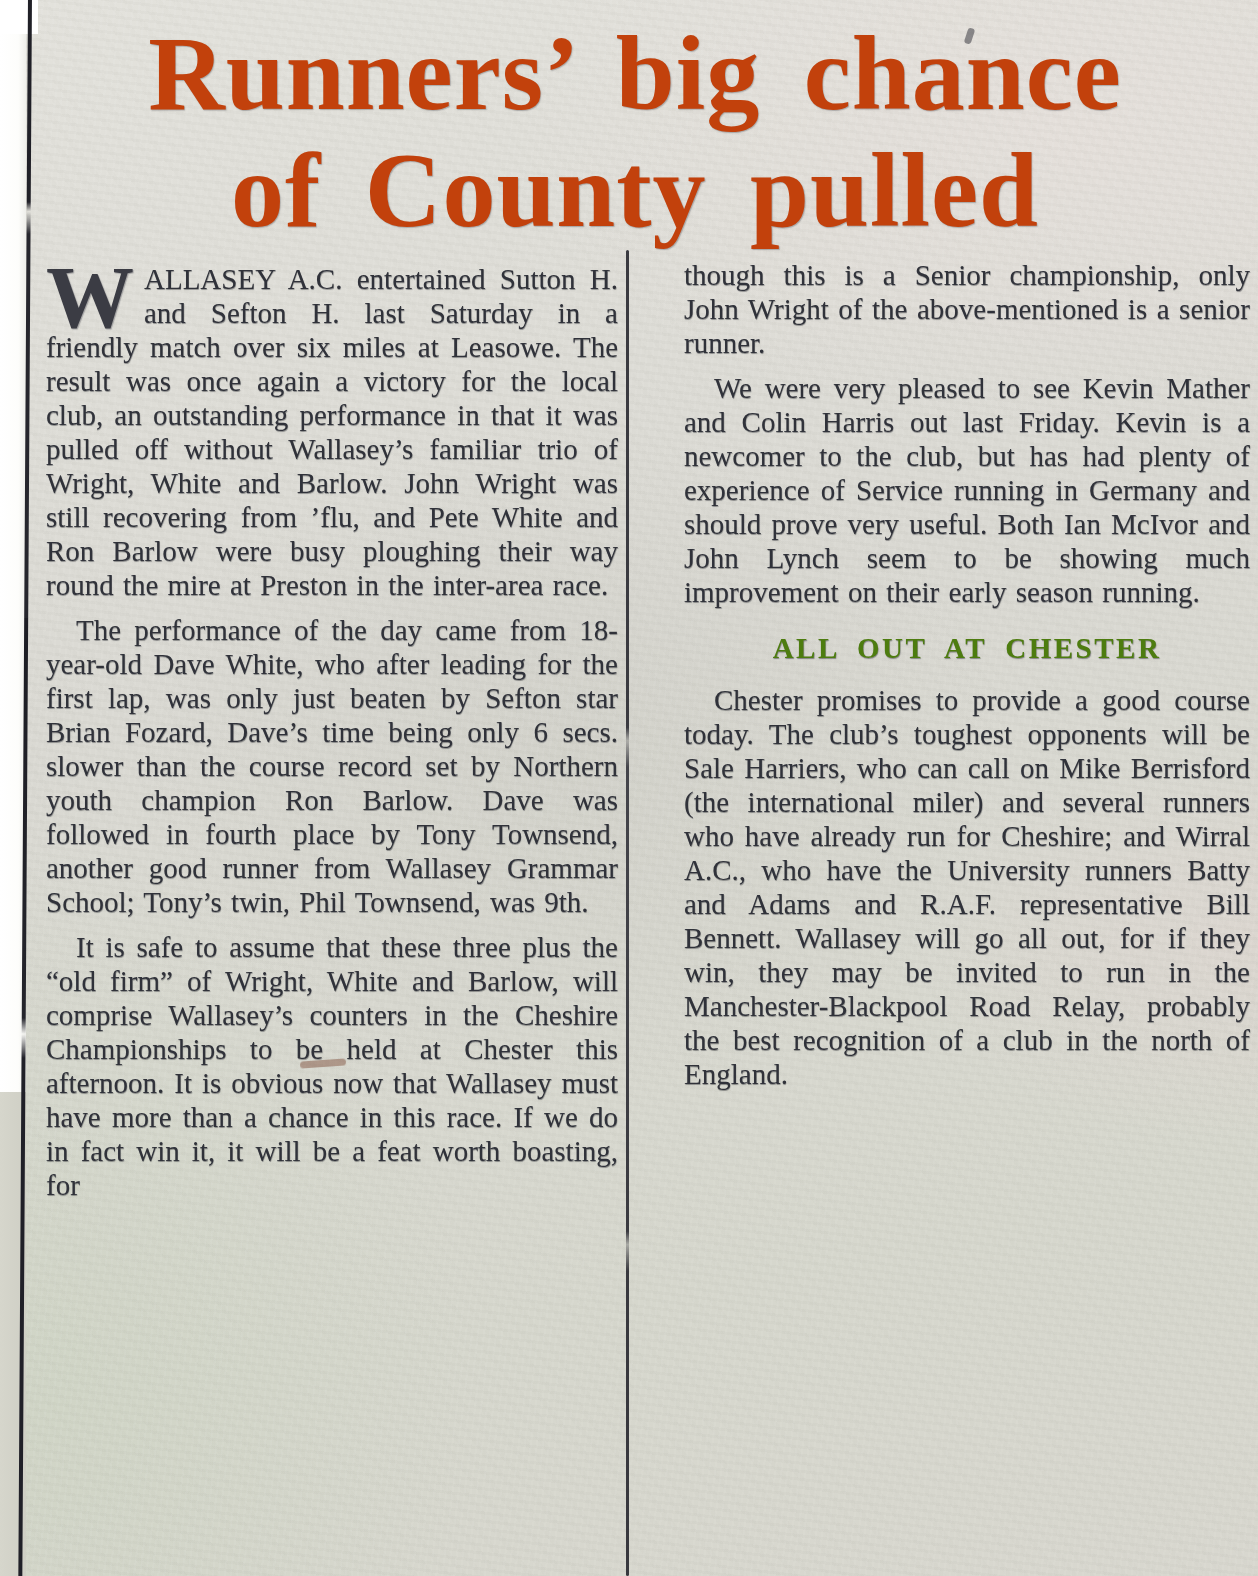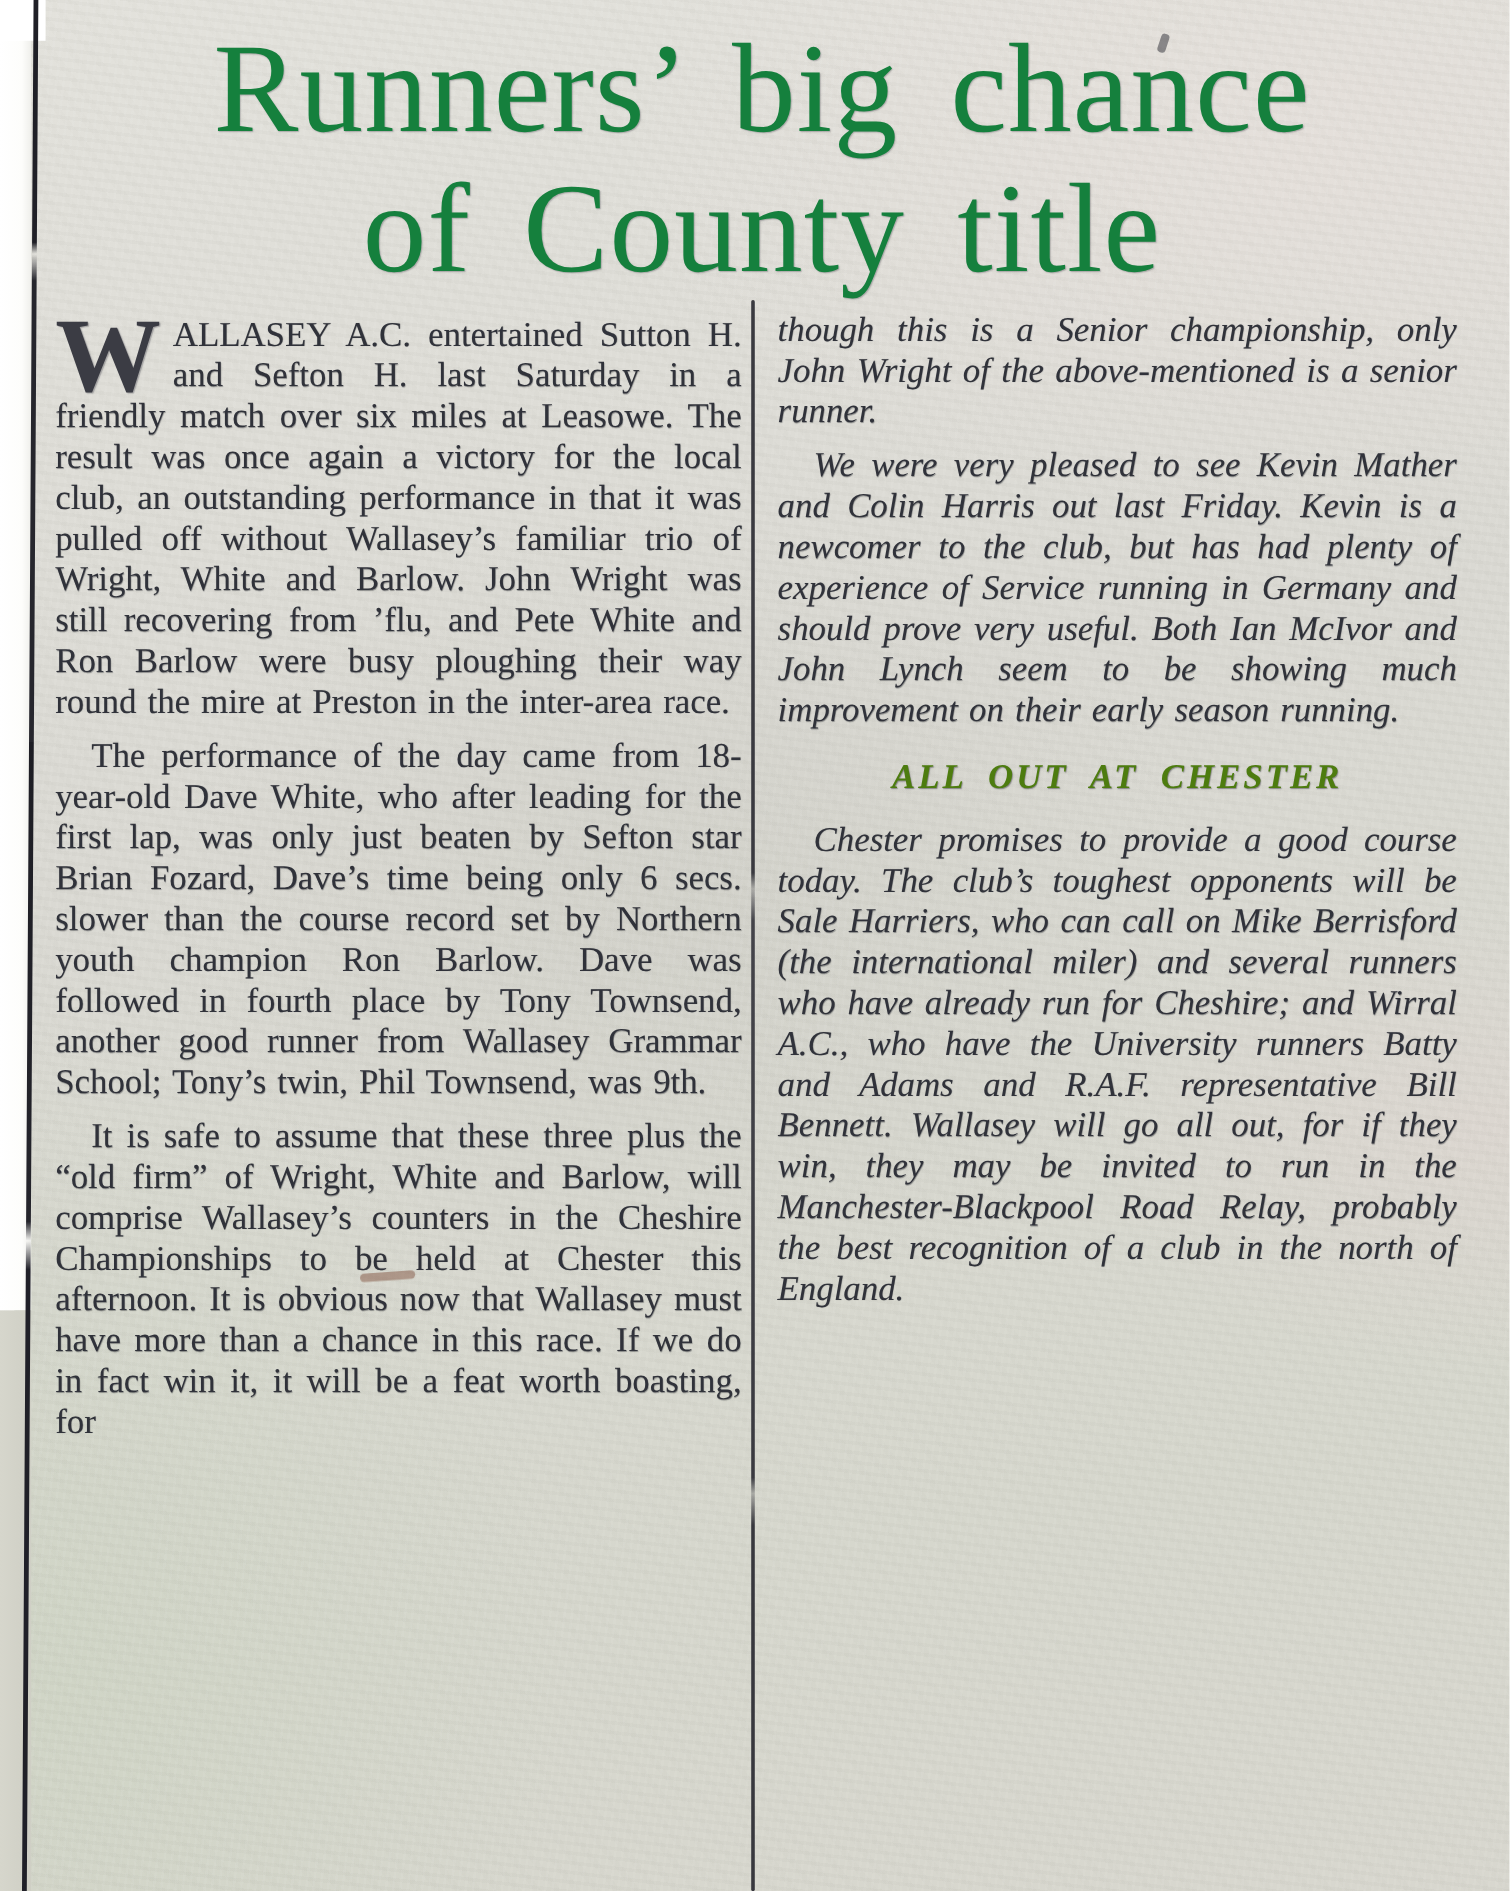--- a/index.html
+++ b/index.html
@@ -52,38 +52,38 @@
     filter: blur(0.5px);
   }
   .fleck-top {
     position: absolute; left: 966px; top: 28px; width: 7px; height: 16px;
     background: rgba(60,60,68,.55); border-radius: 3px; transform: rotate(18deg);
   }
   
   .headline {
     position: absolute; left: 42px; right: 30px; top: 16px;
     margin: 0; text-align: center;
-    font-weight: normal;
+    font-weight: bold;
     font-size: 106px; line-height: 1.1;
-    color: #15803d;
+    color: #c2410c;
     letter-spacing: 1px; word-spacing: 16px;
     text-shadow: 0.8px 1px 1.2px rgba(60,60,70,.35);
   }
   .headline .hl-line { display: block; }
   
   .col {
     position: absolute;
     font-size: 29px; line-height: 34px;
     color: #30323a;
     text-align: justify;
     text-shadow: 0.4px 0.5px 0.7px rgba(46,48,54,.45);
     word-spacing: 2px;
   }
   .col-left  { left: 46px;  top: 262px; width: 572px; }
-  .col-right { left: 648px; top: 258px; width: 566px; font-style: italic; }
+  .col-right { left: 684px; top: 258px; width: 566px; }
   .col p { margin: 0 0 11px 0; }
   .col p.indent { text-indent: 30px; }
   .dropcap {
     float: left;
     font-size: 88px; line-height: 64px;
     font-weight: bold;
     padding: 4px 10px 0 0;
     color: #3b3c44;
     text-shadow: 1px 1px 1px rgba(50,50,60,.35);
   }
@@ -111,21 +111,21 @@
   <div class="paper-grain"></div>
   <div class="scan-strip-left"></div>
   <div class="scan-strip-left-lower"></div>
   <div class="corner-notch"></div>
   <div class="torn-edge"></div>
   <div class="stain-dash"></div>
   <div class="fleck-top"></div>
 
   <h1 class="headline">
     <span class="hl-line">Runners’ big chance</span>
-    <span class="hl-line">of County title</span>
+    <span class="hl-line">of County pulled</span>
   </h1>
 
   <div class="column-divider"></div>
 
   <div class="col col-left">
     <p><span class="dropcap">W</span><span>ALLASEY A.C. entertained Sutton H. and Sefton H. last Saturday in a friendly match over six miles at Leasowe. The result was once again a victory for the local club, an outstanding performance in that it was pulled off without Wallasey’s familiar trio of Wright, White and Barlow. John Wright was still recovering from ’flu, and Pete White and Ron Barlow were busy ploughing their way round the mire at Preston in the inter-area race.</span></p>
     <p class="indent">The performance of the day came from 18-year-old Dave White, who after leading for the first lap, was only just beaten by Sefton star Brian Fozard, Dave’s time being only 6 secs. slower than the course record set by Northern youth champion Ron Barlow. Dave was followed in fourth place by Tony Townsend, another good runner from Wallasey Grammar School; Tony’s twin, Phil Townsend, was 9th.</p>
     <p class="indent">It is safe to assume that these three plus the “old firm” of Wright, White and Barlow, will comprise Wallasey’s counters in the Cheshire Championships to be held at Chester this afternoon. It is obvious now that Wallasey must have more than a chance in this race. If we do in fact win it, it will be a feat worth boasting, for</p>
   </div>
 

